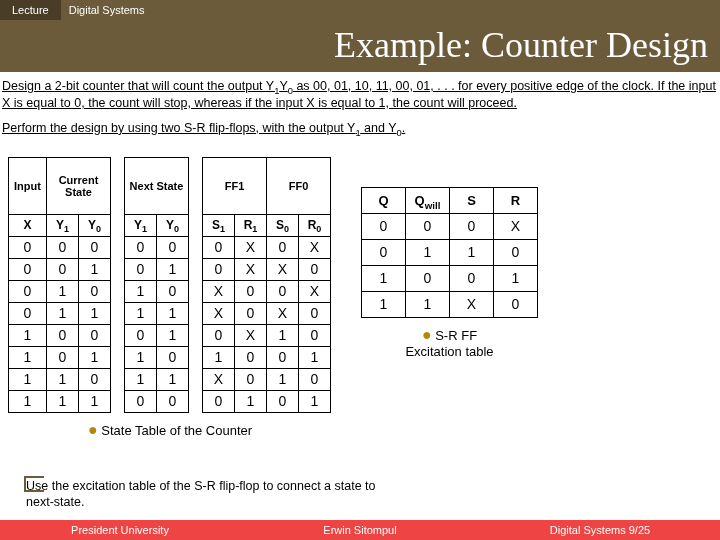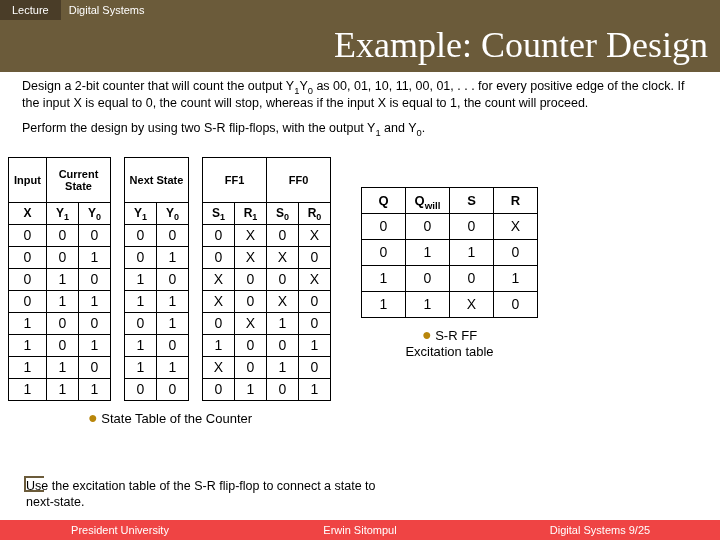--- a/index.html
+++ b/index.html
@@ -32,23 +32,24 @@
   }
   .title-bar {
     background: #6b5b3a;
     color: #fff;
     text-align: right;
     padding: 4px 12px 6px;
     font-size: 36px;
     font-family: Georgia, serif;
   }
   .content {
-    padding: 6px 22px;
+    padding: 6px 2px;
     font-size: 12.5px;
     line-height: 1.35;
+    text-decoration: underline;
   }
   .content p { margin-bottom: 8px; }
   sub { font-size: 0.75em; vertical-align: sub; line-height: 0; }
   .tables-row {
     display: flex;
     align-items: flex-start;
     gap: 30px;
     margin-top: 6px;
     padding: 0 8px;
   }
@@ -56,21 +57,21 @@
     border-collapse: collapse;
     font-size: 13px;
     text-align: center;
   }
   .state-table th, .state-table td {
     border: 1px solid #000;
     padding: 2px 0;
     height: 22px;
   }
   .state-table th { font-weight: bold; }
-  .state-table .group-header th { font-size: 11px; padding: 10px 4px; }
+  .state-table .group-header th { font-size: 11px; padding: 16px 4px; }
   .state-table .sub-header th { font-size: 12px; }
   .state-table td { font-size: 14px; }
   .col-input { width: 38px; }
   .col-narrow { width: 32px; }
   .col-gap { width: 14px; border: none !important; background: #fff; }
   .excite-table th, .excite-table td {
     border: 1px solid #000;
     width: 44px;
     height: 26px;
     font-size: 14px;

